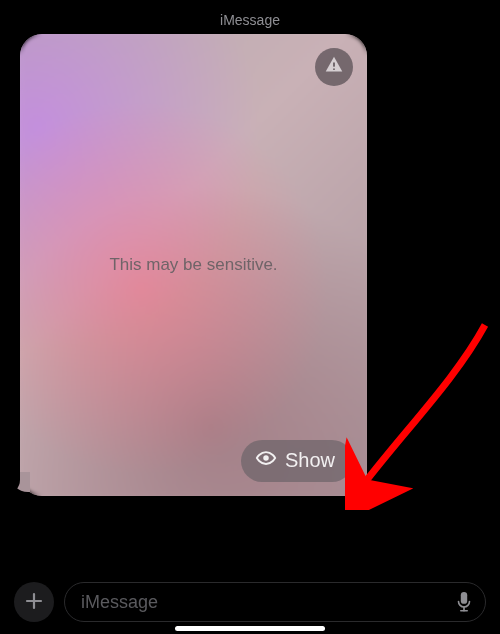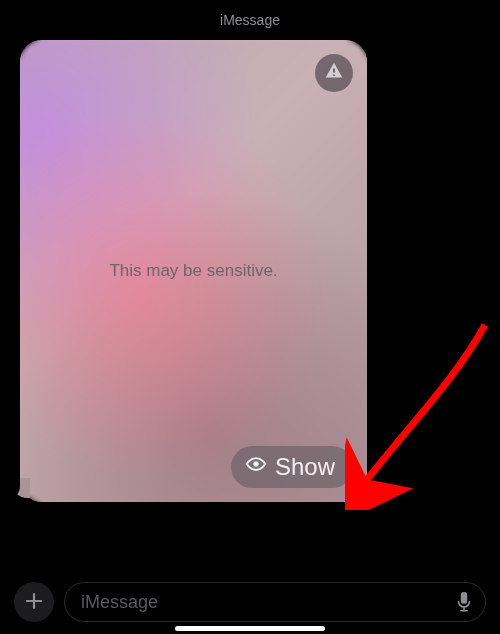--- a/index.html
+++ b/index.html
@@ -27,21 +27,20 @@
   
   .conversation {
     position: relative;
     padding: 4px 0 0 0;
   }
 
   
   .msg-wrapper {
     position: relative;
     margin-left: 20px;
-    margin-top: 6px;
   }
   .bubble {
     position: relative;
     width: 347px;
     height: 462px;
     border-radius: 22px;
     overflow: hidden;
     background:
       radial-gradient(circle at 35% 55%, rgba(255,120,140,0.55) 0%, rgba(255,120,140,0) 55%),
       radial-gradient(circle at 5% 20%, rgba(200,120,255,0.55) 0%, rgba(200,120,255,0) 45%),
@@ -118,21 +117,21 @@
     right: 14px;
     bottom: 14px;
     height: 42px;
     padding: 0 18px 0 14px;
     border-radius: 21px;
     background: rgba(110,100,105,0.72);
     display: flex;
     align-items: center;
     gap: 8px;
     color: #f2f0f1;
-    font-size: 24px;
+    font-size: 20px;
     font-weight: 400;
     cursor: pointer;
   }
   .show-btn svg { width: 22px; height: 22px; }
 
   
   .compose {
     position: absolute;
     left: 0; right: 0;
     bottom: 12px;

